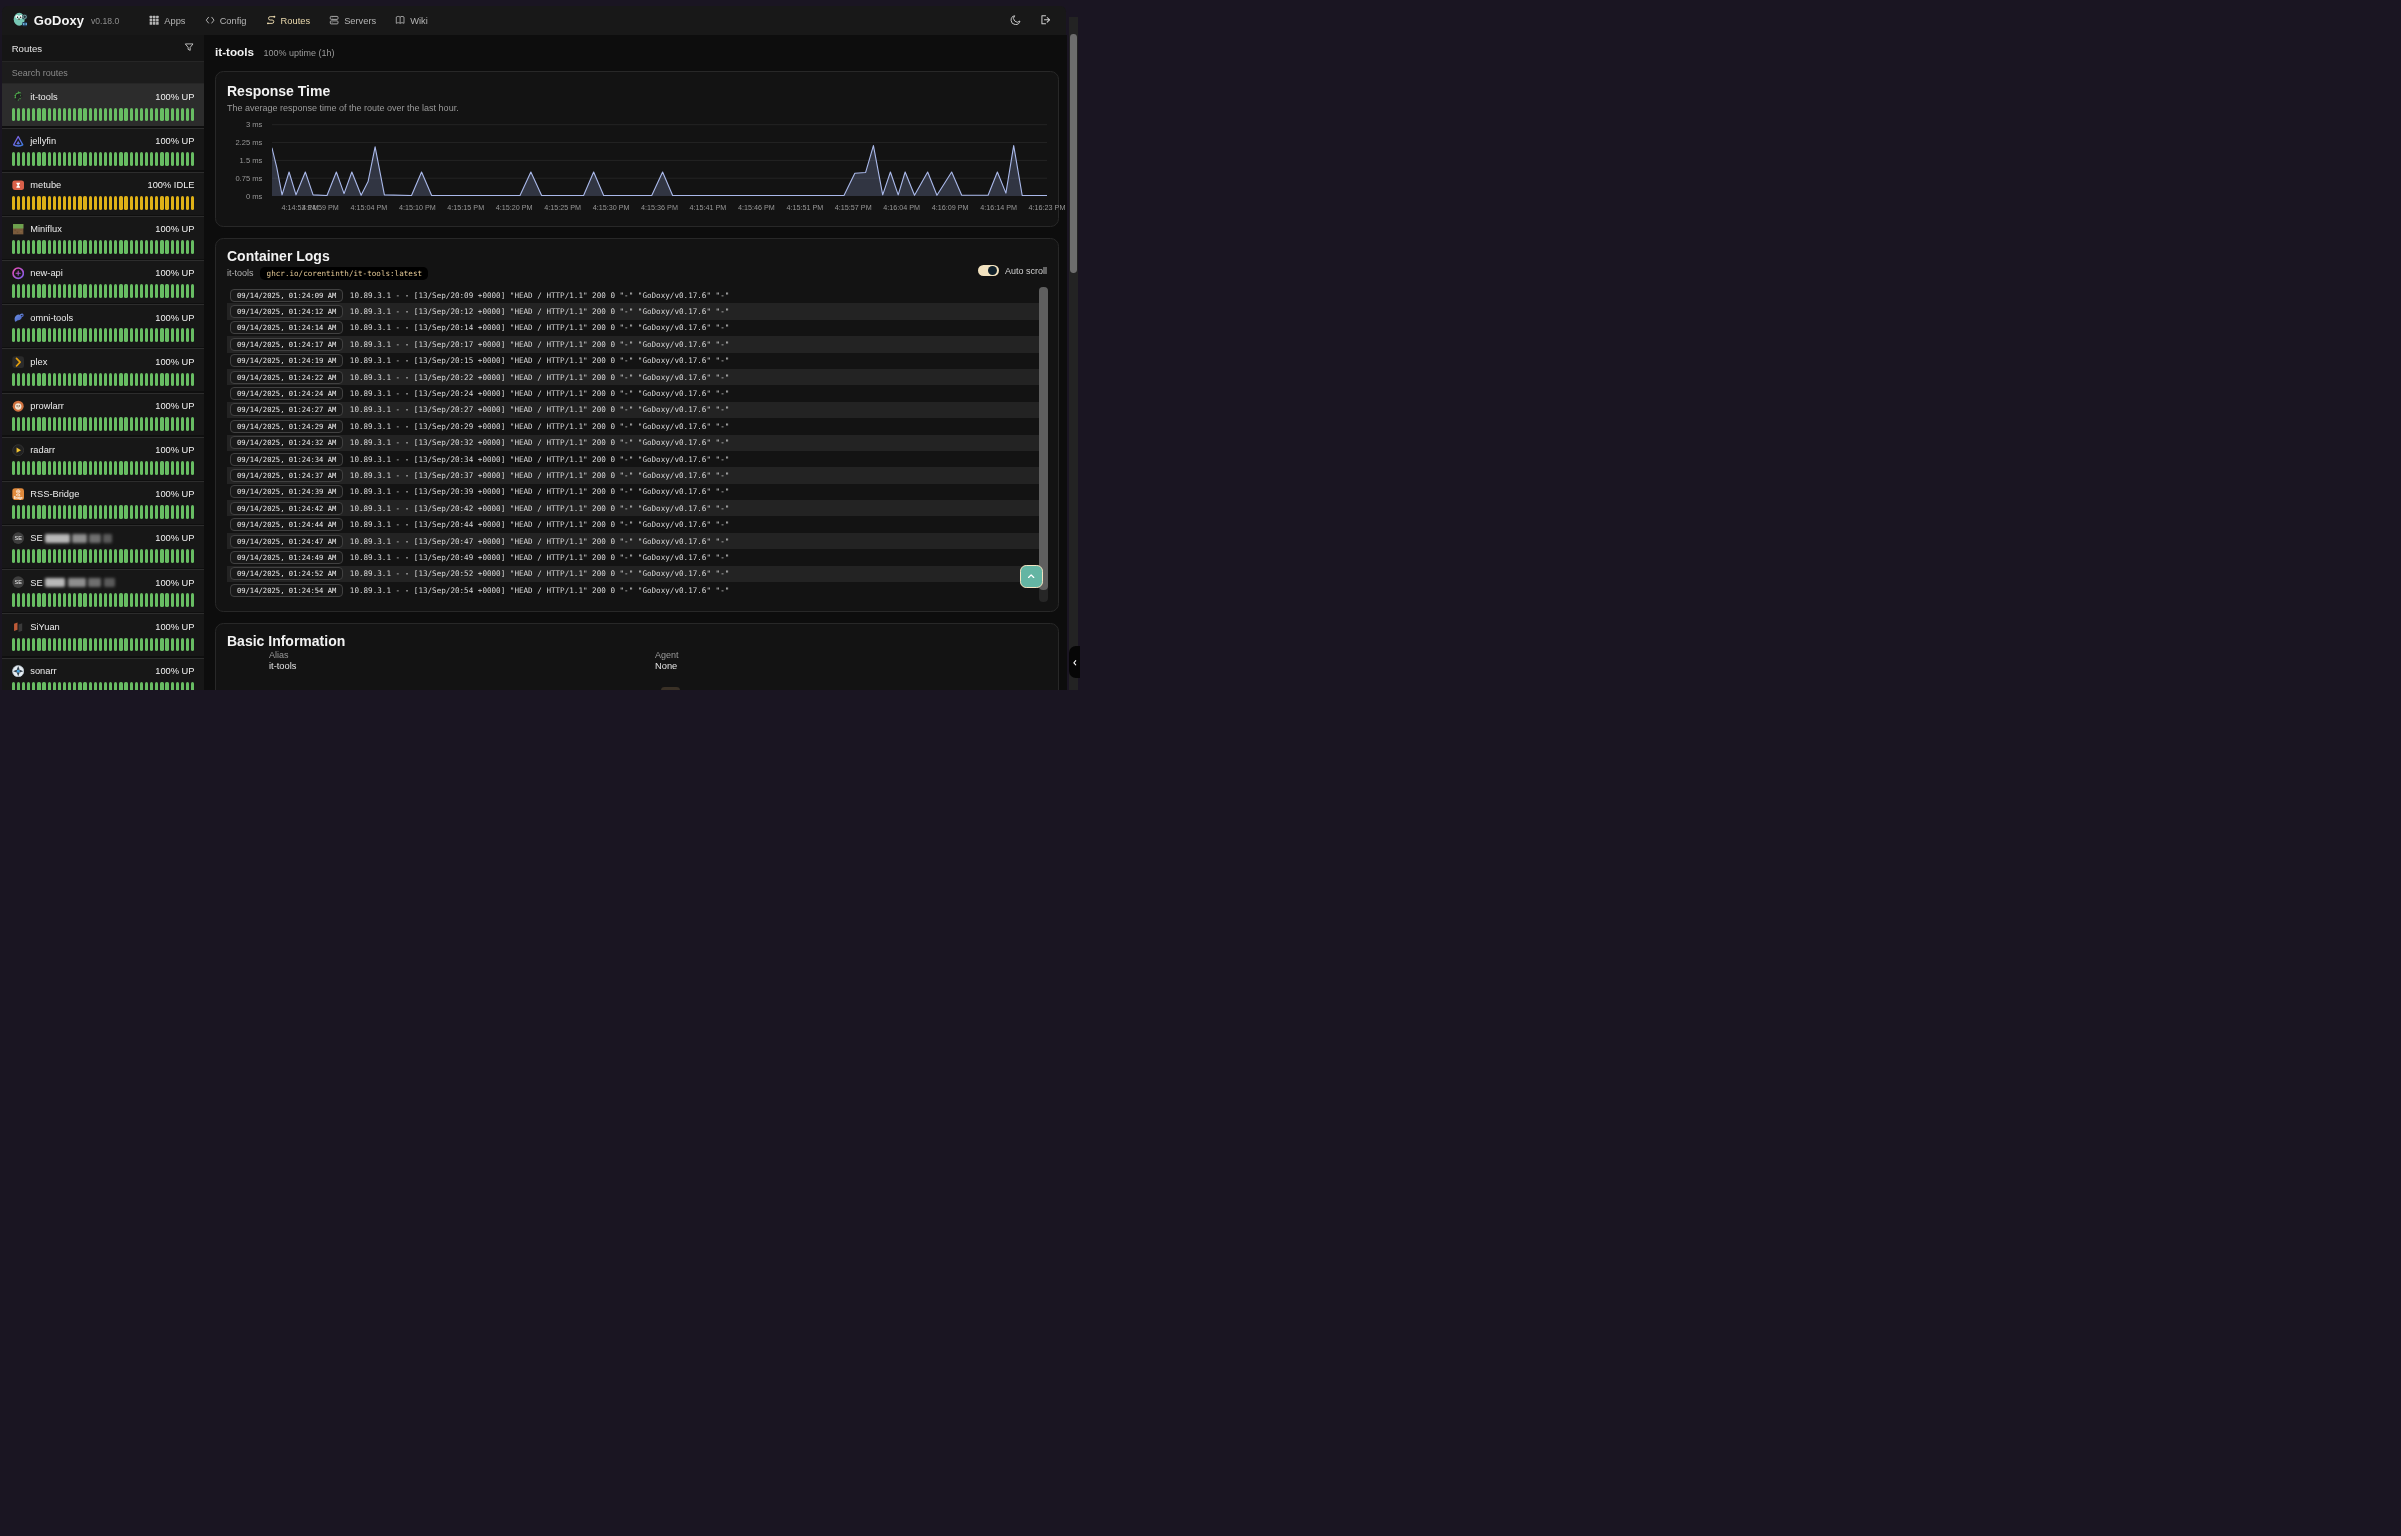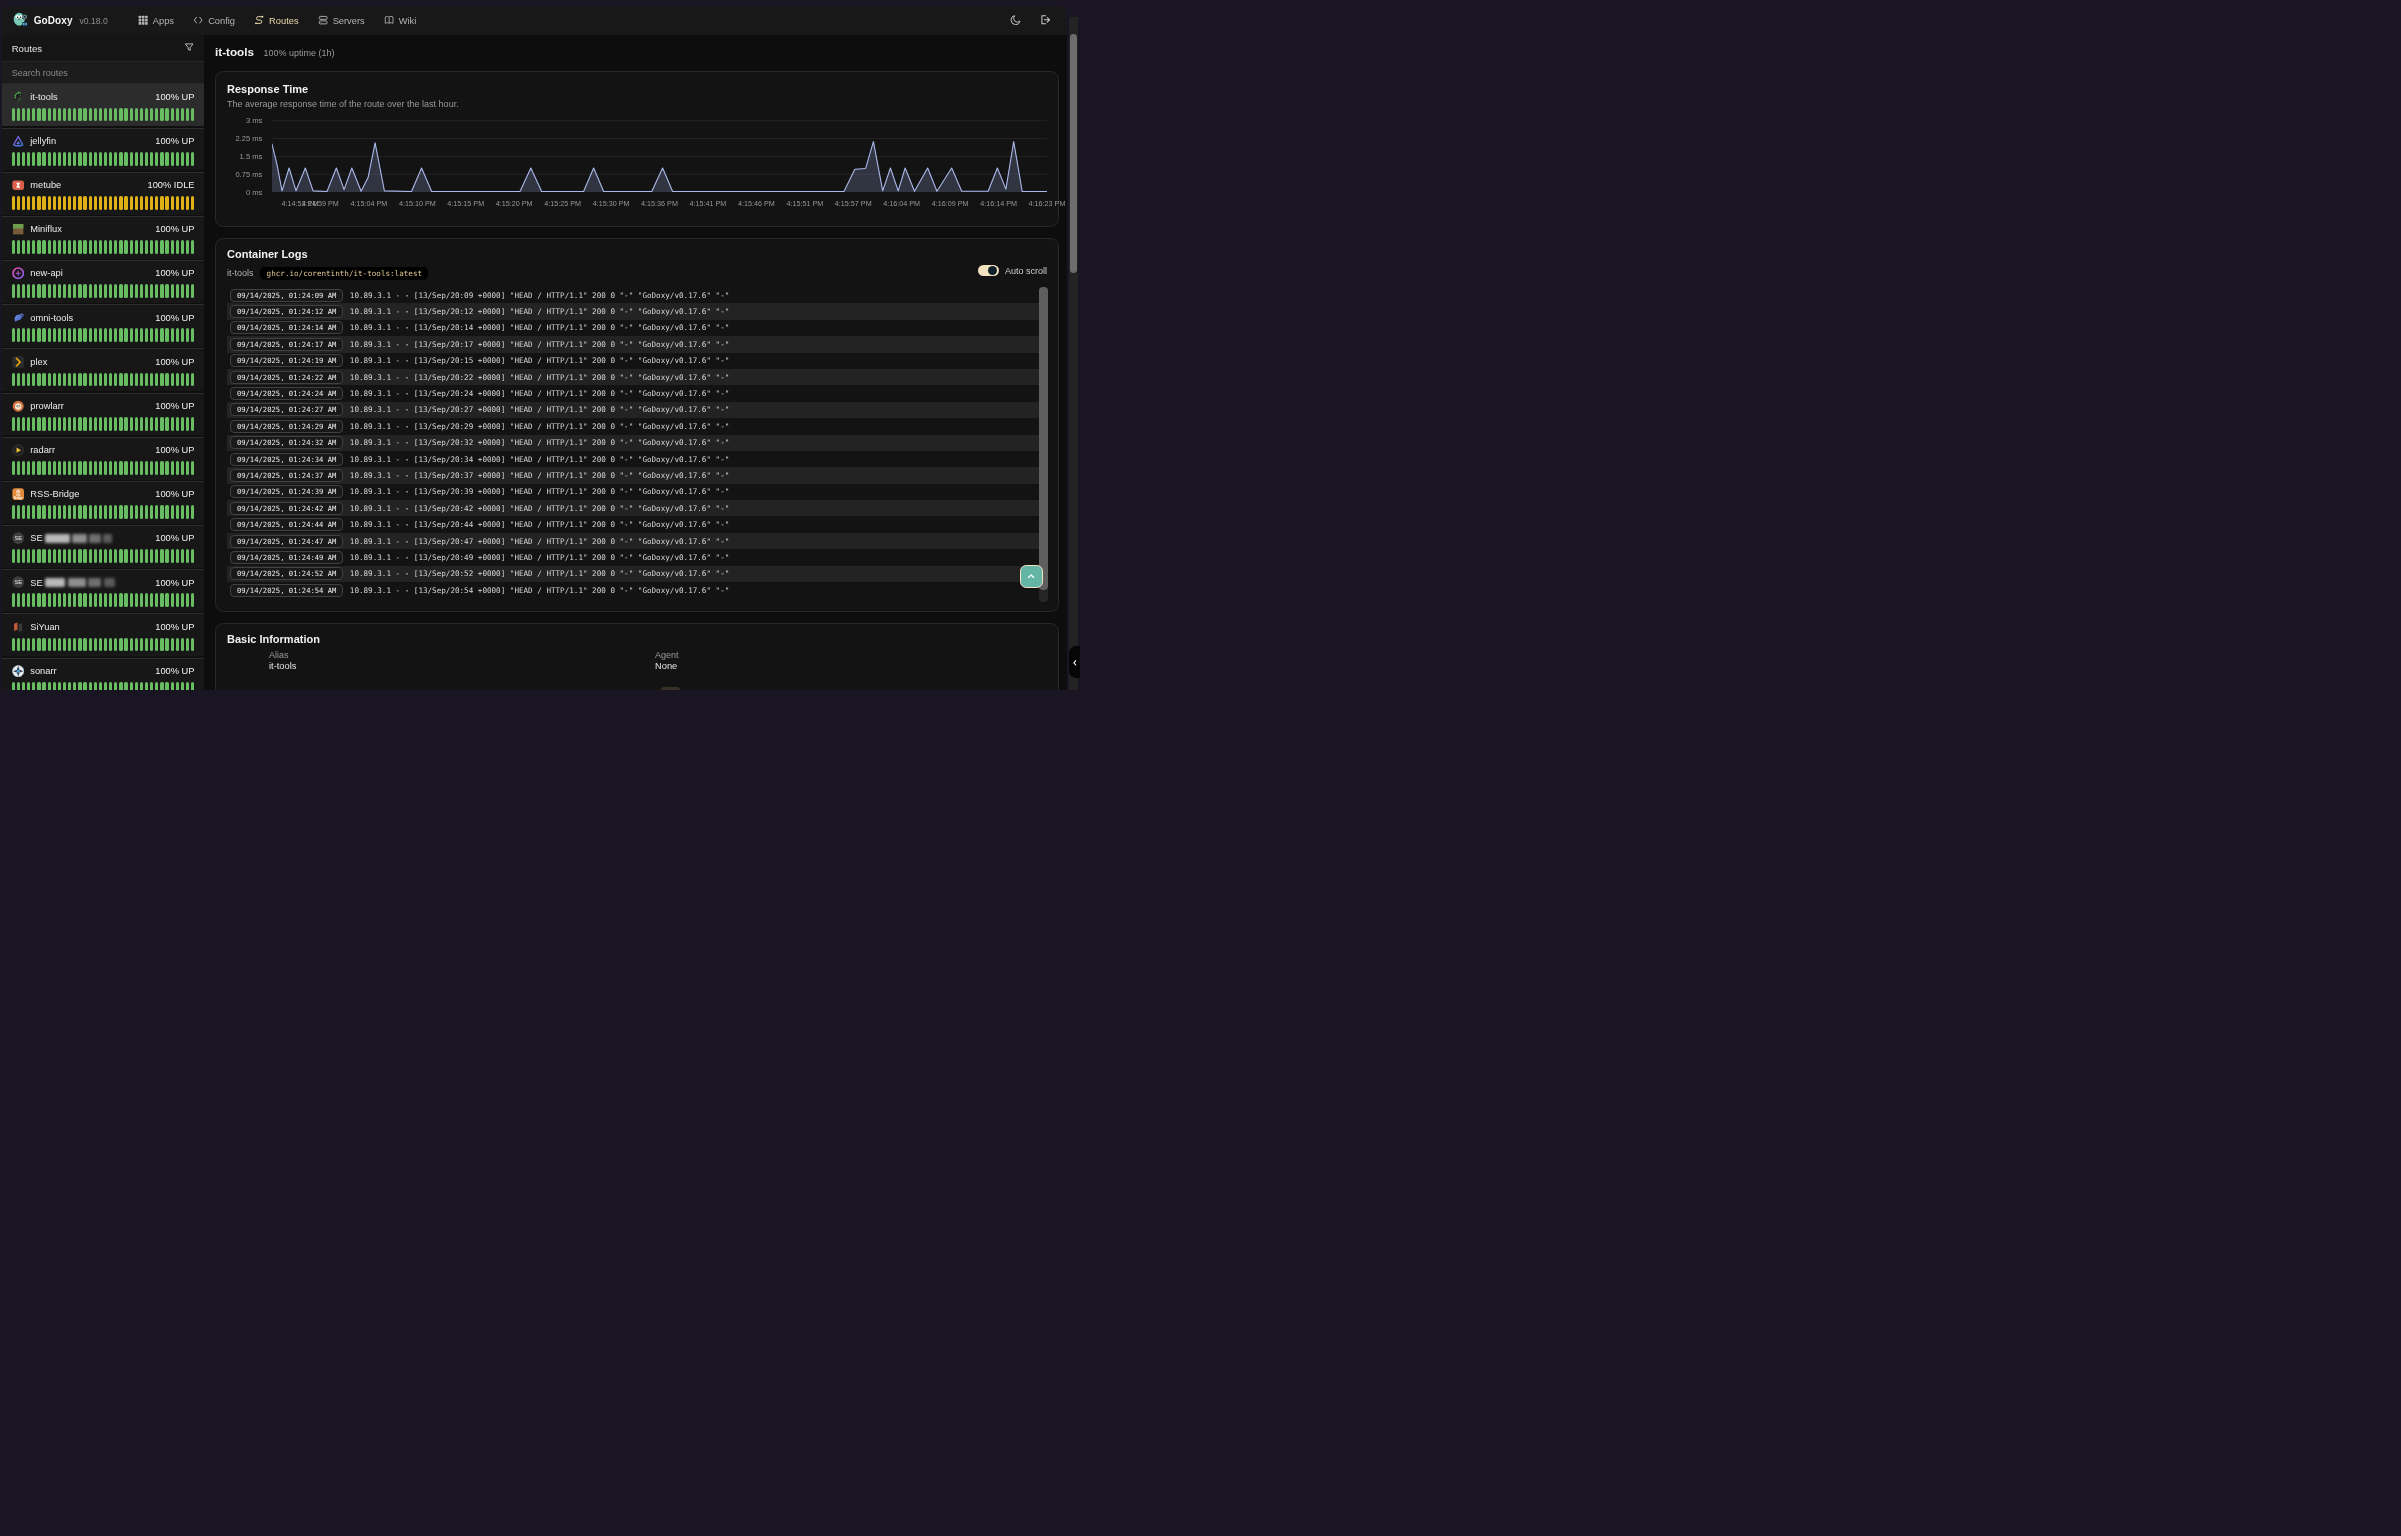--- a/index.html
+++ b/index.html
@@ -3,21 +3,21 @@
 <meta charset="utf-8">
 <style>
   * { box-sizing: border-box; margin: 0; padding: 0; }
   html,body { background:#1a1522; font-family:"Liberation Sans", sans-serif; }
   #stage { position:relative; width:1080px; height:691px; overflow:hidden; background:#1a1522; }
 
   
   #navbar { position:absolute; left:2.1px; top:6.2px; width:1064px; height:29px;
     background:#181818; border-radius:5.5px 5.5px 0 0; display:flex; align-items:center; padding:0 9.6px; }
   .brand-group { display:flex; align-items:center; gap:5.5px; }
-  .brand { color:#f5f5f5; font-size:10px; font-weight:bold; letter-spacing:0.1px; }
+  .brand { color:#f5f5f5; font-size:13px; font-weight:bold; letter-spacing:0.1px; }
   .version { color:#8f8f8f; font-size:8.6px; margin-left:1.4px; }
   #nav-items { display:flex; align-items:center; gap:19px; margin-left:30px; }
   .nav-item { display:flex; align-items:center; gap:4.8px; color:#b5b5b5; font-size:9.3px; cursor:pointer; }
   .nav-item svg { width:10.3px; height:10.3px; }
   .nav-item.active { color:#ead9ad; }
   .nav-right { margin-left:auto; display:flex; align-items:center; gap:18px; padding-right:5.5px; }
   .icon-btn { background:none; border:none; color:#cfcfcf; cursor:pointer; display:flex; align-items:center; }
   .icon-btn svg { width:11.7px; height:11.7px; }
 
   
@@ -43,21 +43,21 @@
   .ri-bars { display:flex; justify-content:space-between; height:13.8px; margin-top:3.4px; }
   .bar { width:3.2px; height:13.8px; border-radius:1.6px; background:#68bd63; }
   .bar.idle { background:#dfb117; }
 
   
   #main { position:absolute; left:204px; top:35px; width:863px; height:655px; background:#0d0d0d; overflow:hidden; }
   .page-head { position:absolute; left:11px; top:9.6px; display:flex; align-items:baseline; gap:9.6px; }
   .page-head h1 { color:#f2f2f2; font-size:11.7px; font-weight:bold; }
   .page-head .uptime { color:#9a9a9a; font-size:9px; }
   .card { position:absolute; left:11px; width:844px; background:#131313; border:0.7px solid #282828; border-radius:8.3px; }
-  .card h2 { color:#f2f2f2; font-size:11px; font-weight:bold; }
+  .card h2 { color:#f2f2f2; font-size:14px; font-weight:bold; }
 
   
   #rt-card { top:36px; height:156px; padding:11px; }
   #rt-card .subtitle { color:#9a9a9a; font-size:9px; margin-top:4.1px; }
   .chart-wrap { position:relative; margin-top:11px; height:72px; }
   .ylabels { position:absolute; left:0; top:0; width:45px; height:72px; }
   .ylabels span { position:absolute; right:9.6px; transform:translateY(-50%); color:#989898; font-size:7.6px; white-space:nowrap; }
   #chart-svg { position:absolute; left:45px; top:0; width:775px; height:72px; }
   .xlabels { position:relative; margin-left:45px; width:775px; height:11px; margin-top:6.9px; }
   .xlabels span { position:absolute; transform:translateX(-50%); color:#989898; font-size:7.2px; white-space:nowrap; }

